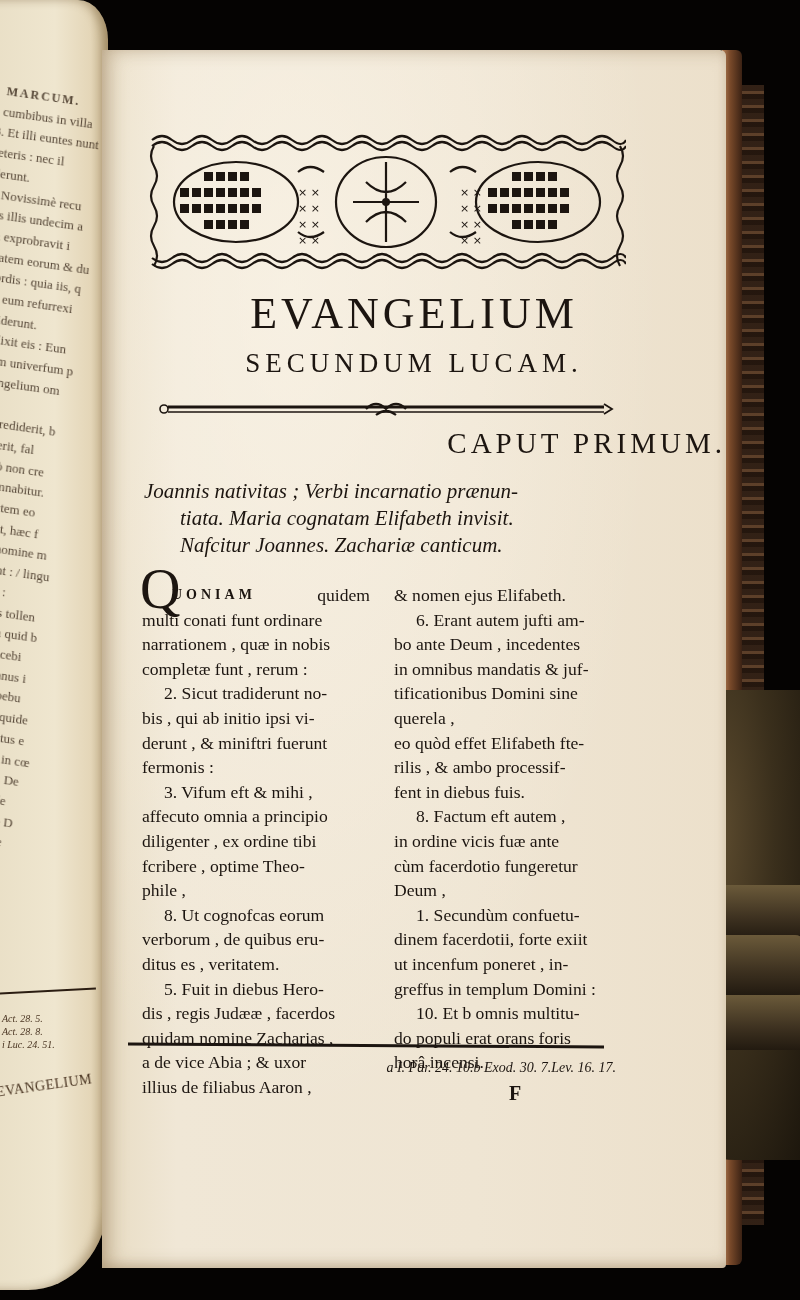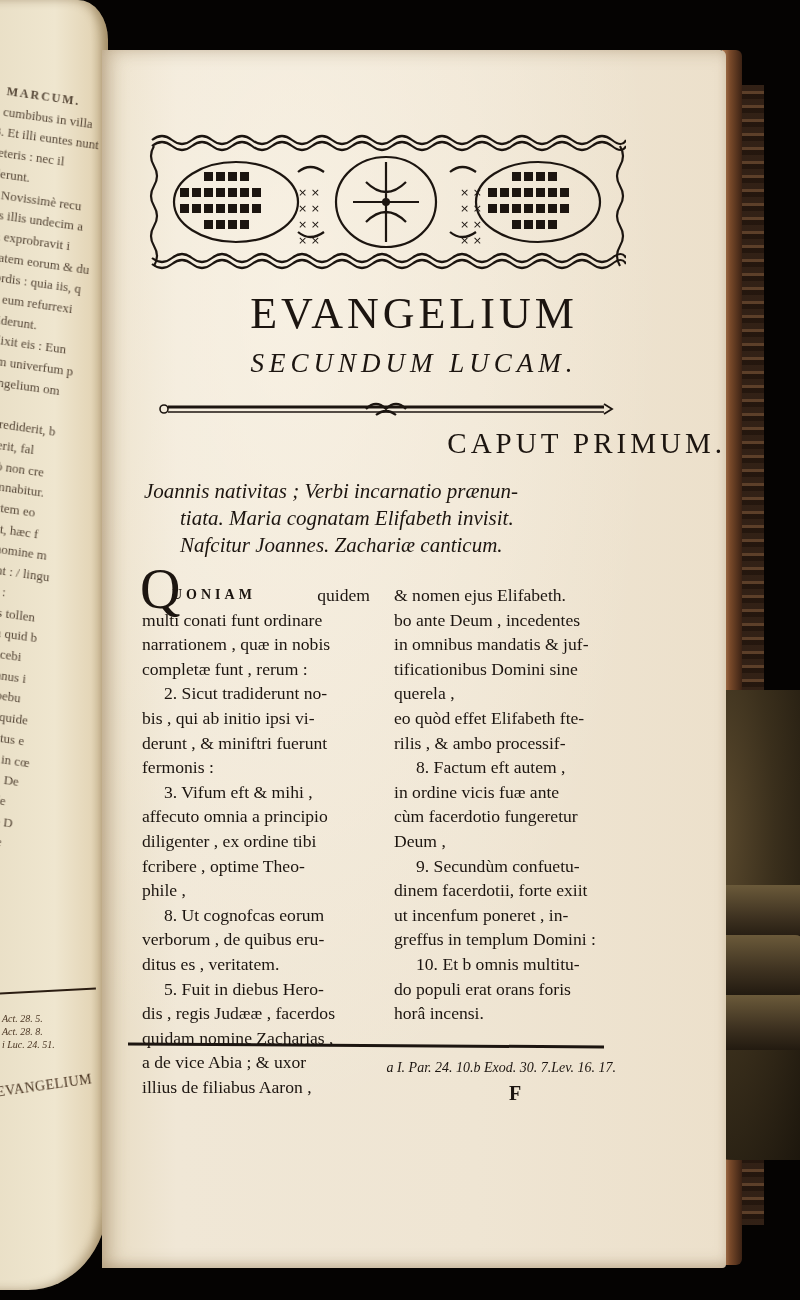--- a/index.html
+++ b/index.html
@@ -59,21 +59,21 @@
   }
   .headpiece {
     position:absolute; left:46px; top:82px; width:478px; height:140px;
   }
   .title {
     position:absolute; left:0; width:100%; text-align:center;
     top:238px; font-size:44px; letter-spacing:4px; font-family:"Liberation Serif", serif;
   }
   .subtitle {
     position:absolute; left:0; width:100%; text-align:center;
-    top:298px; font-size:27px; letter-spacing:5px; font-style:italic; font-family:"Liberation Serif", serif;
+    top:298px; font-size:27px; letter-spacing:5px; font-family:"Liberation Serif", serif;
   }
   .divider { position:absolute; left:54px; top:349px; width:460px; height:20px; }
   .chapter {
     position:absolute; left:0; width:100%; text-align:right;
     top:377px; font-size:29px; letter-spacing:4px; font-family:"Liberation Serif", serif;
   }
   .summary {
     position:absolute; left:42px; top:428px; width:470px;
     font-style:italic; font-size:21px; line-height:27px; font-family:"Liberation Serif", serif;
   }
@@ -269,31 +269,33 @@
       <div class="line last">ditus es , veritatem.</div>
       <div class="line ind">5. Fuit in diebus Hero-</div>
       <div class="line">dis , regis Judææ , facerdos</div>
       <div class="line">quidam nomine Zacharias ,</div>
       <div class="line">a de vice Abia ; &amp; uxor</div>
       <div class="line last">illius de filiabus Aaron ,</div>
     </div>
 
   <div class="col right" id="col-right">
       <div class="line last">&amp; nomen ejus Elifabeth.</div>
+      <div class="line ind">6. Erant autem jufti am-</div>
       <div class="line">bo ante Deum , incedentes</div>
       <div class="line">in omnibus mandatis &amp; juf-</div>
       <div class="line">tificationibus Domini sine</div>
       <div class="line last">querela ,</div>
       <div class="line">eo quòd effet Elifabeth fte-</div>
       <div class="line">rilis , &amp; ambo processif-</div>
+      <div class="line last">fent in diebus fuis.</div>
       <div class="line ind">8. Factum eft autem ,</div>
       <div class="line">in ordine vicis fuæ ante</div>
       <div class="line">cùm facerdotio fungeretur</div>
       <div class="line last">Deum ,</div>
-      <div class="line ind">9. Secundùm confuetu-</div>
+      <div class="line ind">1. Secundùm confuetu-</div>
       <div class="line">dinem facerdotii, forte exiit</div>
       <div class="line">ut incenfum poneret , in-</div>
       <div class="line last">greffus in templum Domini :</div>
       <div class="line ind">10. Et b omnis multitu-</div>
       <div class="line">do populi erat orans foris</div>
       <div class="line last">horâ incensi.</div>
     </div>
 
   <div class="fn-rule"></div>
   <div class="footnotes">

